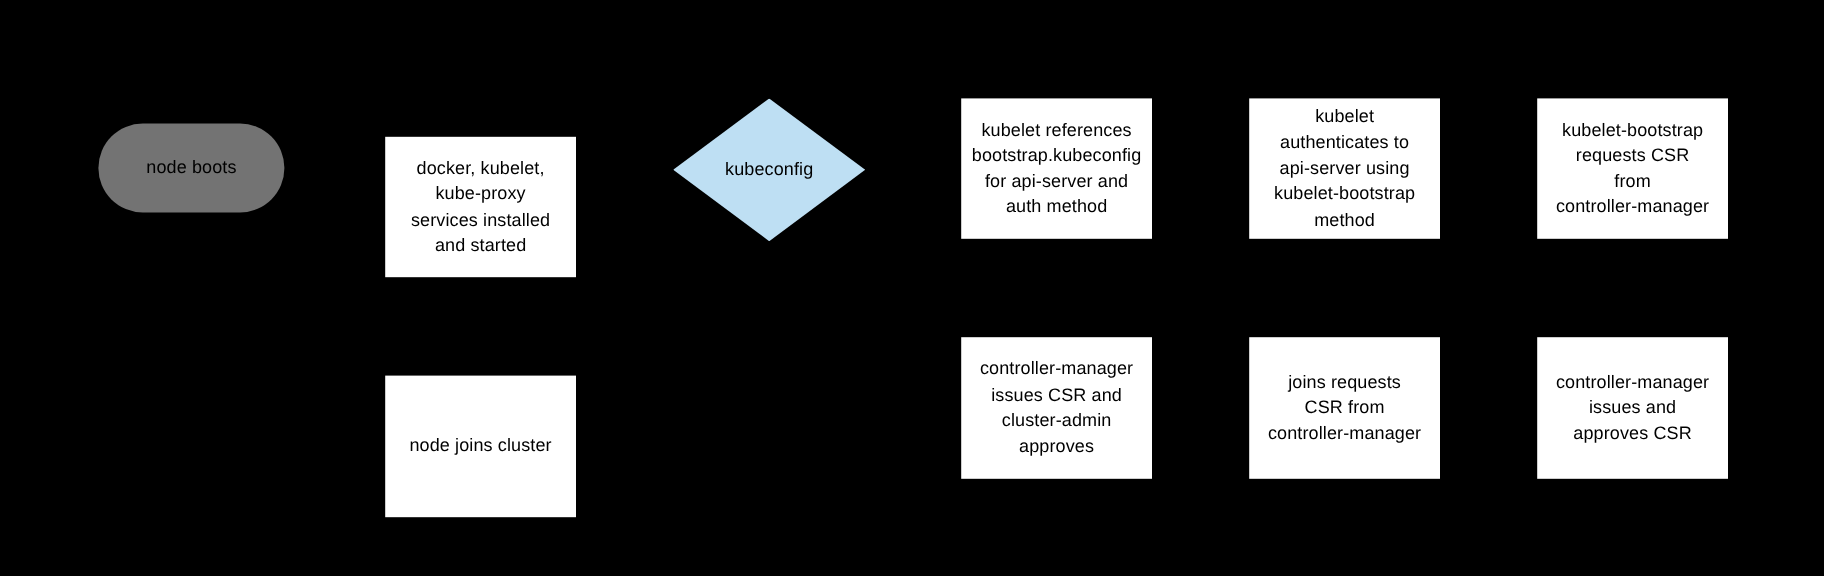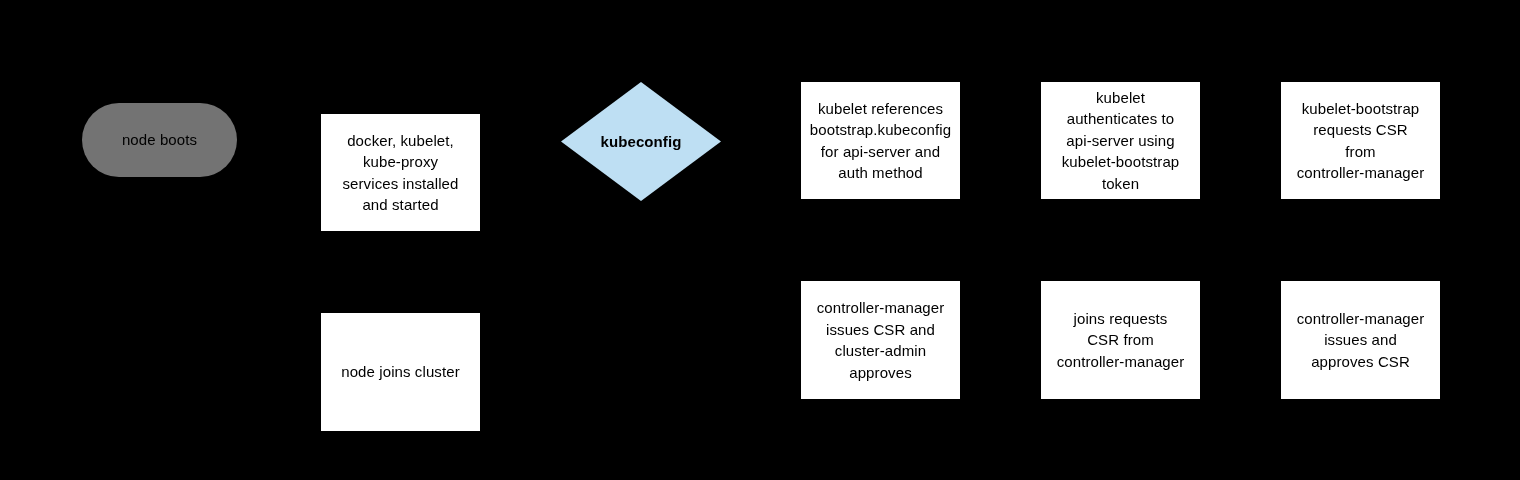--- a/index.html
+++ b/index.html
@@ -73,21 +73,20 @@
   }
   .node.diamond .diamond-shape {
     position: absolute;
     inset: 0;
     background: #bedff3;
     clip-path: polygon(50% 0%, 100% 50%, 50% 100%, 0% 50%);
   }
   .node.diamond .label {
     position: relative;
     white-space: nowrap;
-    font-weight: bold;
   }
 
   
   .row-top    { top: 82px; }
   .row-top-pill { top: 103px; }
   .row-bottom { top: 281px; }
   .row-bottom-pill { top: 303px; }
 
   .col-0 { left: 82px; }
   .col-1 { left: 321px; margin-top: 32px; }
@@ -125,21 +124,21 @@
 bootstrap.kubeconfig
 for api-server and
 auth method</span>
   </div>
 
   <div class="node rect h-top row-top col-4">
     <span class="label">kubelet
 authenticates to
 api-server using
 kubelet-bootstrap
-token</span>
+method</span>
   </div>
 
   <div class="node rect h-top row-top col-5">
     <span class="label">kubelet-bootstrap
 requests CSR
 from
 controller-manager</span>
   </div>
 
 

